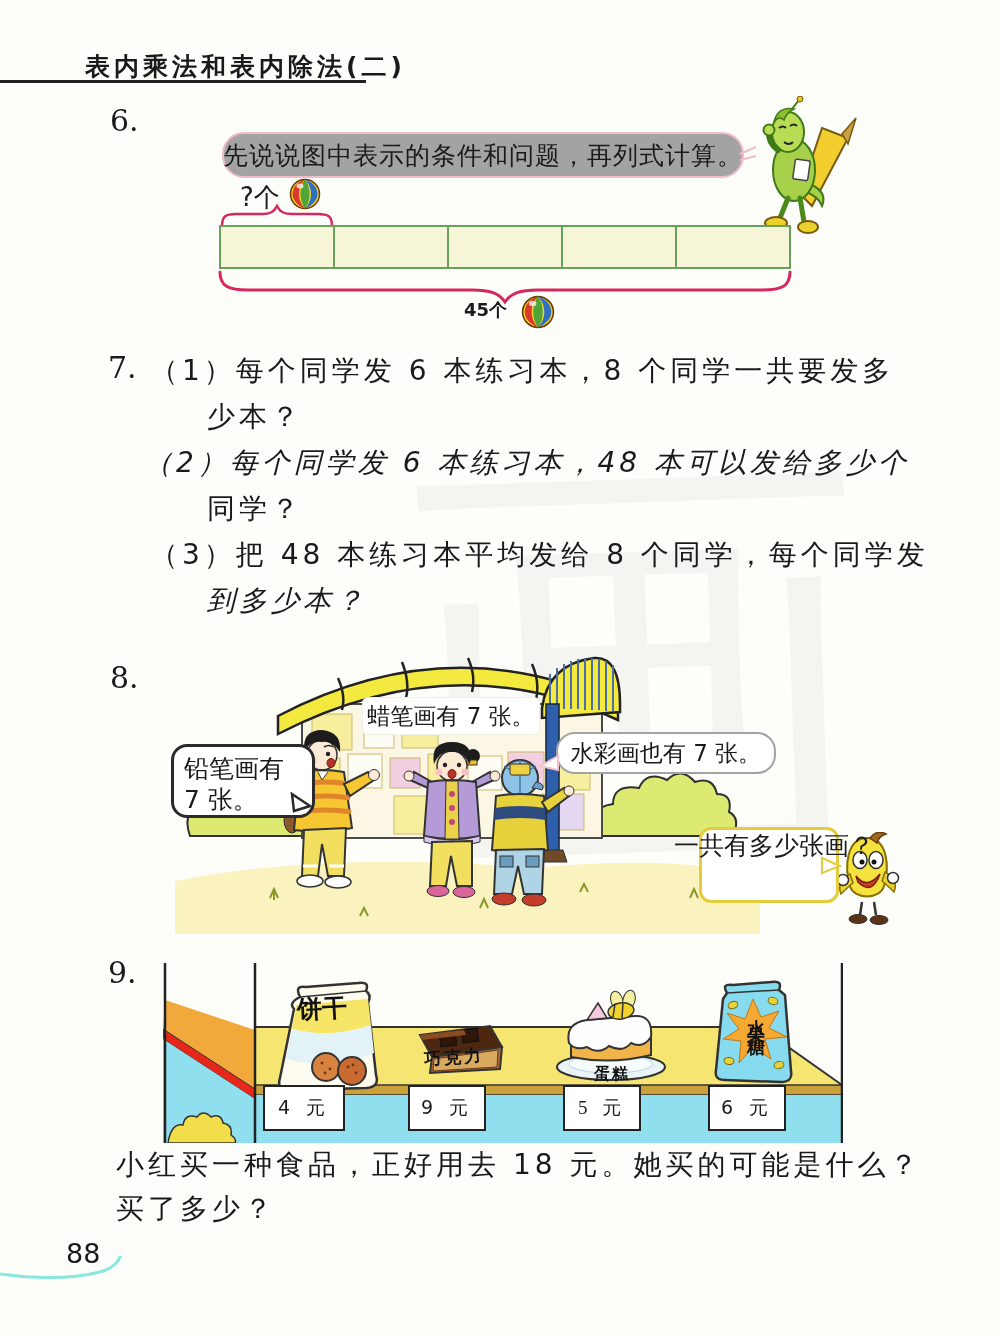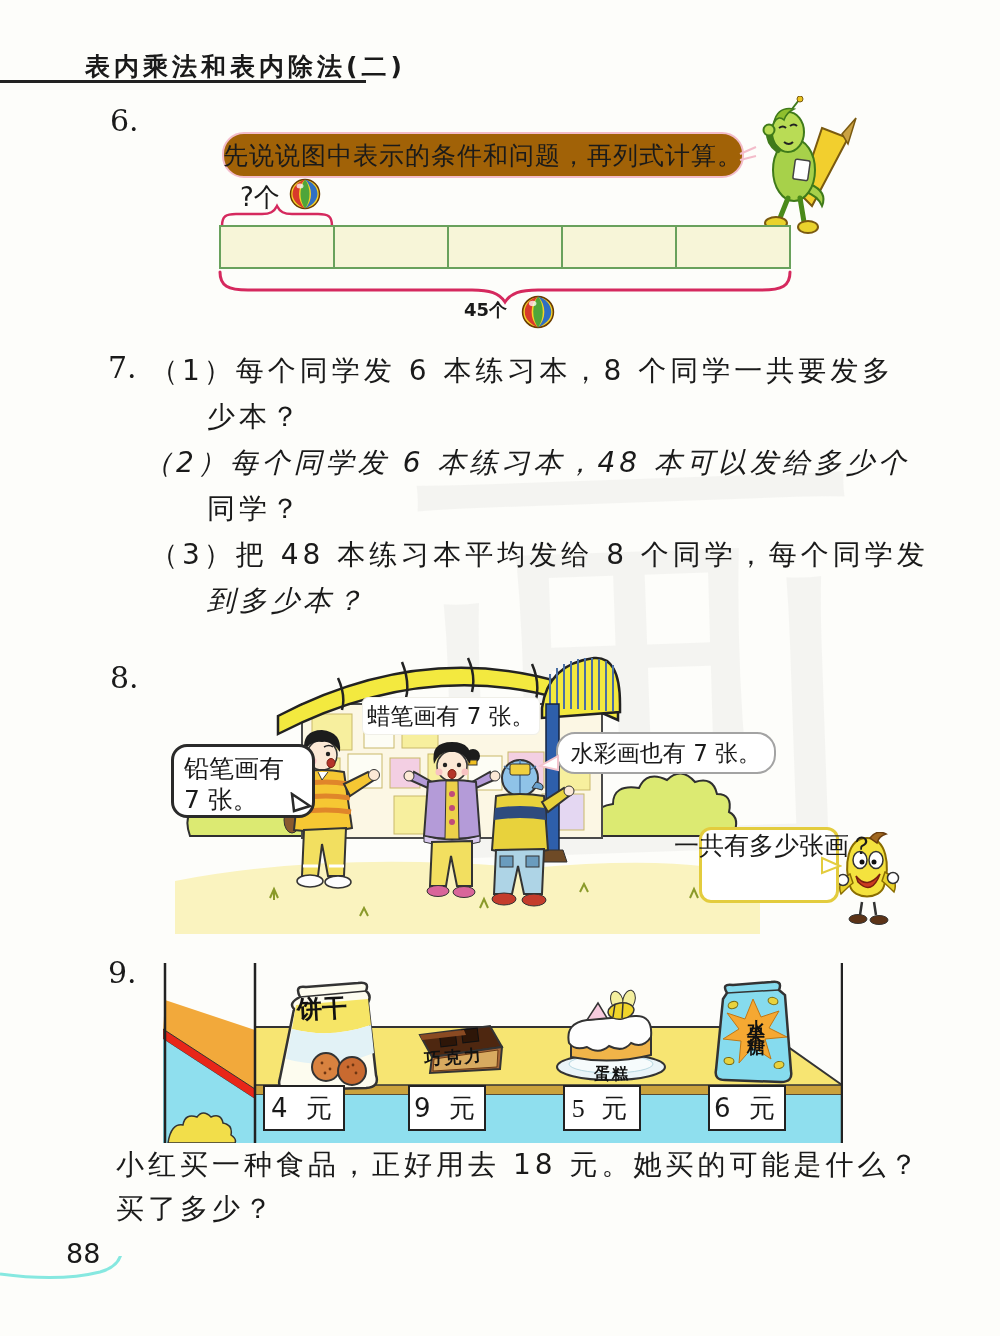--- a/index.html
+++ b/index.html
@@ -6,25 +6,25 @@
   .page{position:relative;width:1000px;height:1336px;background:#fdfdfa;overflow:hidden;
         font-family:"DejaVu Sans",sans-serif;color:#1a1a1a;}
   .abs{position:absolute;}
   .zh{white-space:nowrap;}
   .qnum{font-family:"DejaVu Serif",serif;font-size:30px;z-index:2;}
   .bodyline{font-size:28px;letter-spacing:4px;z-index:2;}
   .header-title{font-size:25px;font-weight:bold;letter-spacing:4px;z-index:2;}
   .header-underline{left:0;top:80px;width:366px;height:3px;background:#222;z-index:2;}
   .watermark{left:400px;top:360px;font-size:470px;color:#70706c;opacity:0.055;z-index:0;
              font-family:"DejaVu Serif",serif;transform:rotate(-2deg);pointer-events:none;}
-  .bubble{background:#a16207;display:flex;align-items:center;justify-content:center;z-index:3;}
+  .bubble{background:#a3a3a3;display:flex;align-items:center;justify-content:center;z-index:3;}
   .instr-bubble{left:222px;top:132px;width:518px;height:42px;border:2px solid #f3bcca;
                 border-radius:22px;font-size:25px;letter-spacing:1px;}
   .tag{border:2px solid #222;background:#fff;display:flex;align-items:center;justify-content:center;
-       font-size:26px;letter-spacing:5px;z-index:4;height:42px;}
+       font-size:19px;letter-spacing:5px;z-index:4;height:42px;}
   .speech{background:#fff;z-index:4;}
   .speech .ln{line-height:31px;}
   .crayon-bubble{left:362px;top:697px;width:176px;height:36px;border:1px solid #f0efe8;border-radius:6px;
                  font-size:23px;display:flex;align-items:center;justify-content:center;}
   .pencil-bubble{left:171px;top:744px;width:128px;height:68px;border:3px solid #2a2a2a;border-radius:16px;
                  font-size:25px;padding-left:10px;display:flex;flex-direction:column;justify-content:flex-end;}
   .water-bubble{left:556px;top:732px;width:216px;height:38px;border:2px solid #a3a3a3;border-radius:19px;
                 font-size:23px;display:flex;align-items:center;justify-content:center;}
   .total-bubble{left:699px;top:827px;width:124px;height:70px;border:3px solid #e3cc3e;border-radius:12px;
                 font-size:25px;padding-left:10px;display:flex;flex-direction:row;justify-content:center;}

